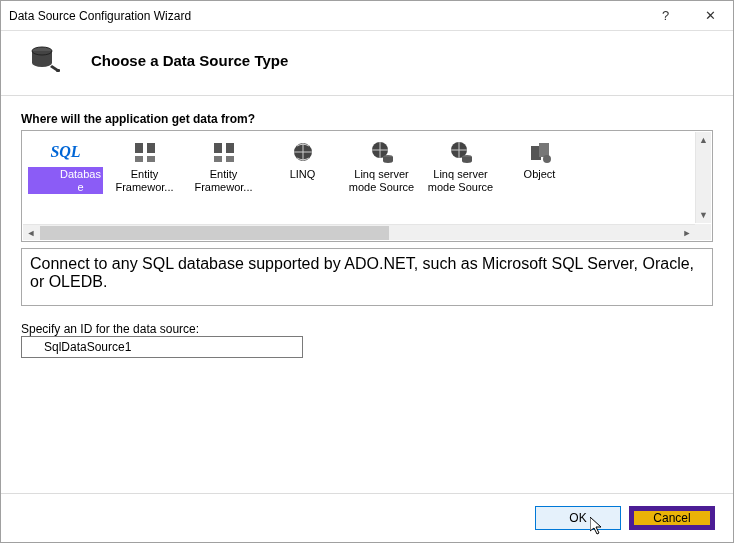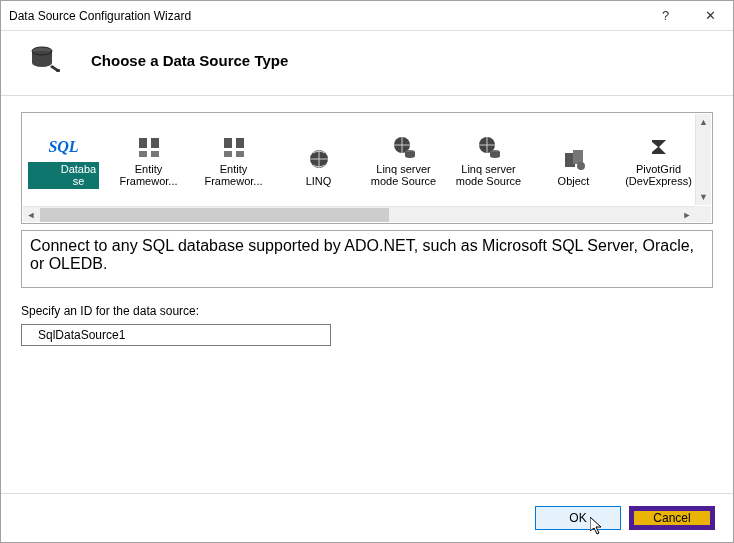--- a/index.html
+++ b/index.html
@@ -48,37 +48,36 @@
   }
   .section-label { font-weight: bold; font-size: 12px; margin-bottom: 4px; }
   .source-list {
     border: 1px solid #a9a9a9;
     position: relative;
     padding: 6px 18px 6px 6px;
     height: 112px;
   }
   .source-row {
     display: flex;
-    gap: 14px;
+    gap: 4px;
     overflow: hidden;
     height: 70px;
-    align-items: flex-end;
   }
   .source-item {
     width: 75px;
     text-align: center;
     display: flex; flex-direction: column; align-items: center;
     padding-top: 2px;
     cursor: default;
     font-size: 11px;
   }
   .source-item .ic { height: 26px; display:flex; align-items:center; justify-content:center; margin-bottom:2px; }
   .source-item .lbl { line-height: 1.15; padding: 1px 2px; word-break: break-word; }
   .source-item.selected .ic-text { color: #0066d6; font-weight: bold; font-style: italic; font-family: Georgia, serif; font-size: 16px; }
-  .source-item.selected .lbl { background: #0f766e; color: #fff; padding-left: 32px; }
+  .source-item.selected .lbl { background: #8b5cf6; color: #fff; padding-left: 32px; }
   .ic-text { font-weight:bold; font-style:italic; font-family: Georgia, serif; font-size:16px; color:#333; }
   .vscroll {
     position: absolute; right: 1px; top: 1px; bottom: 18px;
     width: 16px; background: #f0f0f0;
     display:flex; flex-direction:column; justify-content:space-between;
     border-left:1px solid #e5e5e5;
   }
   .vscroll .arr { height:16px; display:flex; align-items:center; justify-content:center; color:#606060; font-size:9px;}
   .hscroll {
     position: absolute; left:1px; right:17px; bottom:1px;
@@ -92,25 +91,24 @@
   .corner { position:absolute; right:1px; bottom:1px; width:16px; height:16px; background:#f0f0f0; }
   .desc-box {
     border: 1px solid #a9a9a9;
     margin-top: 6px;
     padding: 6px 8px;
     height: 58px;
     font-size: 16px;
   }
   .id-label { margin-top: 16px; font-size:12px; }
   .id-input {
-    margin-top: 6px;
-    width: 310px;
+    width: 282px;
     height: 22px;
     border: 1px solid #7a7a7a;
-    padding: 2px 16px;
+    padding: 2px 22px;
     font-family: inherit; font-size: 12px;
     outline: none;
   }
   .footer {
     border-top: 1px solid #dcdcdc;
     padding: 12px 18px;
     display:flex; justify-content:flex-end; gap:8px;
     background:#fff;
   }
   .btn {
@@ -152,20 +150,21 @@
         <path d="M4 8 v12 a10 4 0 0 0 20 0 V8" fill="#444"></path>
         <ellipse cx="14" cy="8" rx="10" ry="4" fill="none" stroke="#222" stroke-width="1"></ellipse>
         <path d="M22 24 l6 4 l2 -2 l-6 -4" fill="#333"></path>
         <rect x="28" y="26" width="4" height="3" rx="1" fill="#333"></rect>
       </svg>
     </div>
     <h1>Choose a Data Source Type</h1>
   </div>
 
   <div class="body">
+    <div class="section-label">Where will the application get data from?</div>
 
     <div class="source-list">
       <div class="source-row" id="source-row">
           <div class="source-item selected">
             <div class="ic">
               <span class="ic-text">SQL</span>
             </div>
             <div class="lbl">Database</div>
           </div>
           <div class="source-item">
@@ -223,28 +222,20 @@
           </div>
           <div class="source-item">
             <div class="ic">
               <svg width="24" height="24">
                 <rect x="3" y="6" width="10" height="14" fill="#555"></rect>
                 <rect x="11" y="3" width="10" height="14" fill="#777"></rect>
                 <circle cx="19" cy="19" r="4" fill="#666"></circle>
               </svg>
             </div>
             <div class="lbl">Object</div>
-          </div>
-          <div class="source-item">
-            <div class="ic">
-              <svg width="22" height="22">
-                <path d="M4 4 h14 l-7 7 l7 7 h-14 v-2 l6 -5 l-6 -5 z" fill="#333"></path>
-              </svg>
-            </div>
-            <div class="lbl">PivotGrid (DevExpress)</div>
           </div>
         </div>
 
       <div class="vscroll">
         <div class="arr">▲</div>
         <div class="arr">▼</div>
       </div>
       <div class="hscroll">
         <div class="arr">◄</div>
         <div class="thumb"></div>

